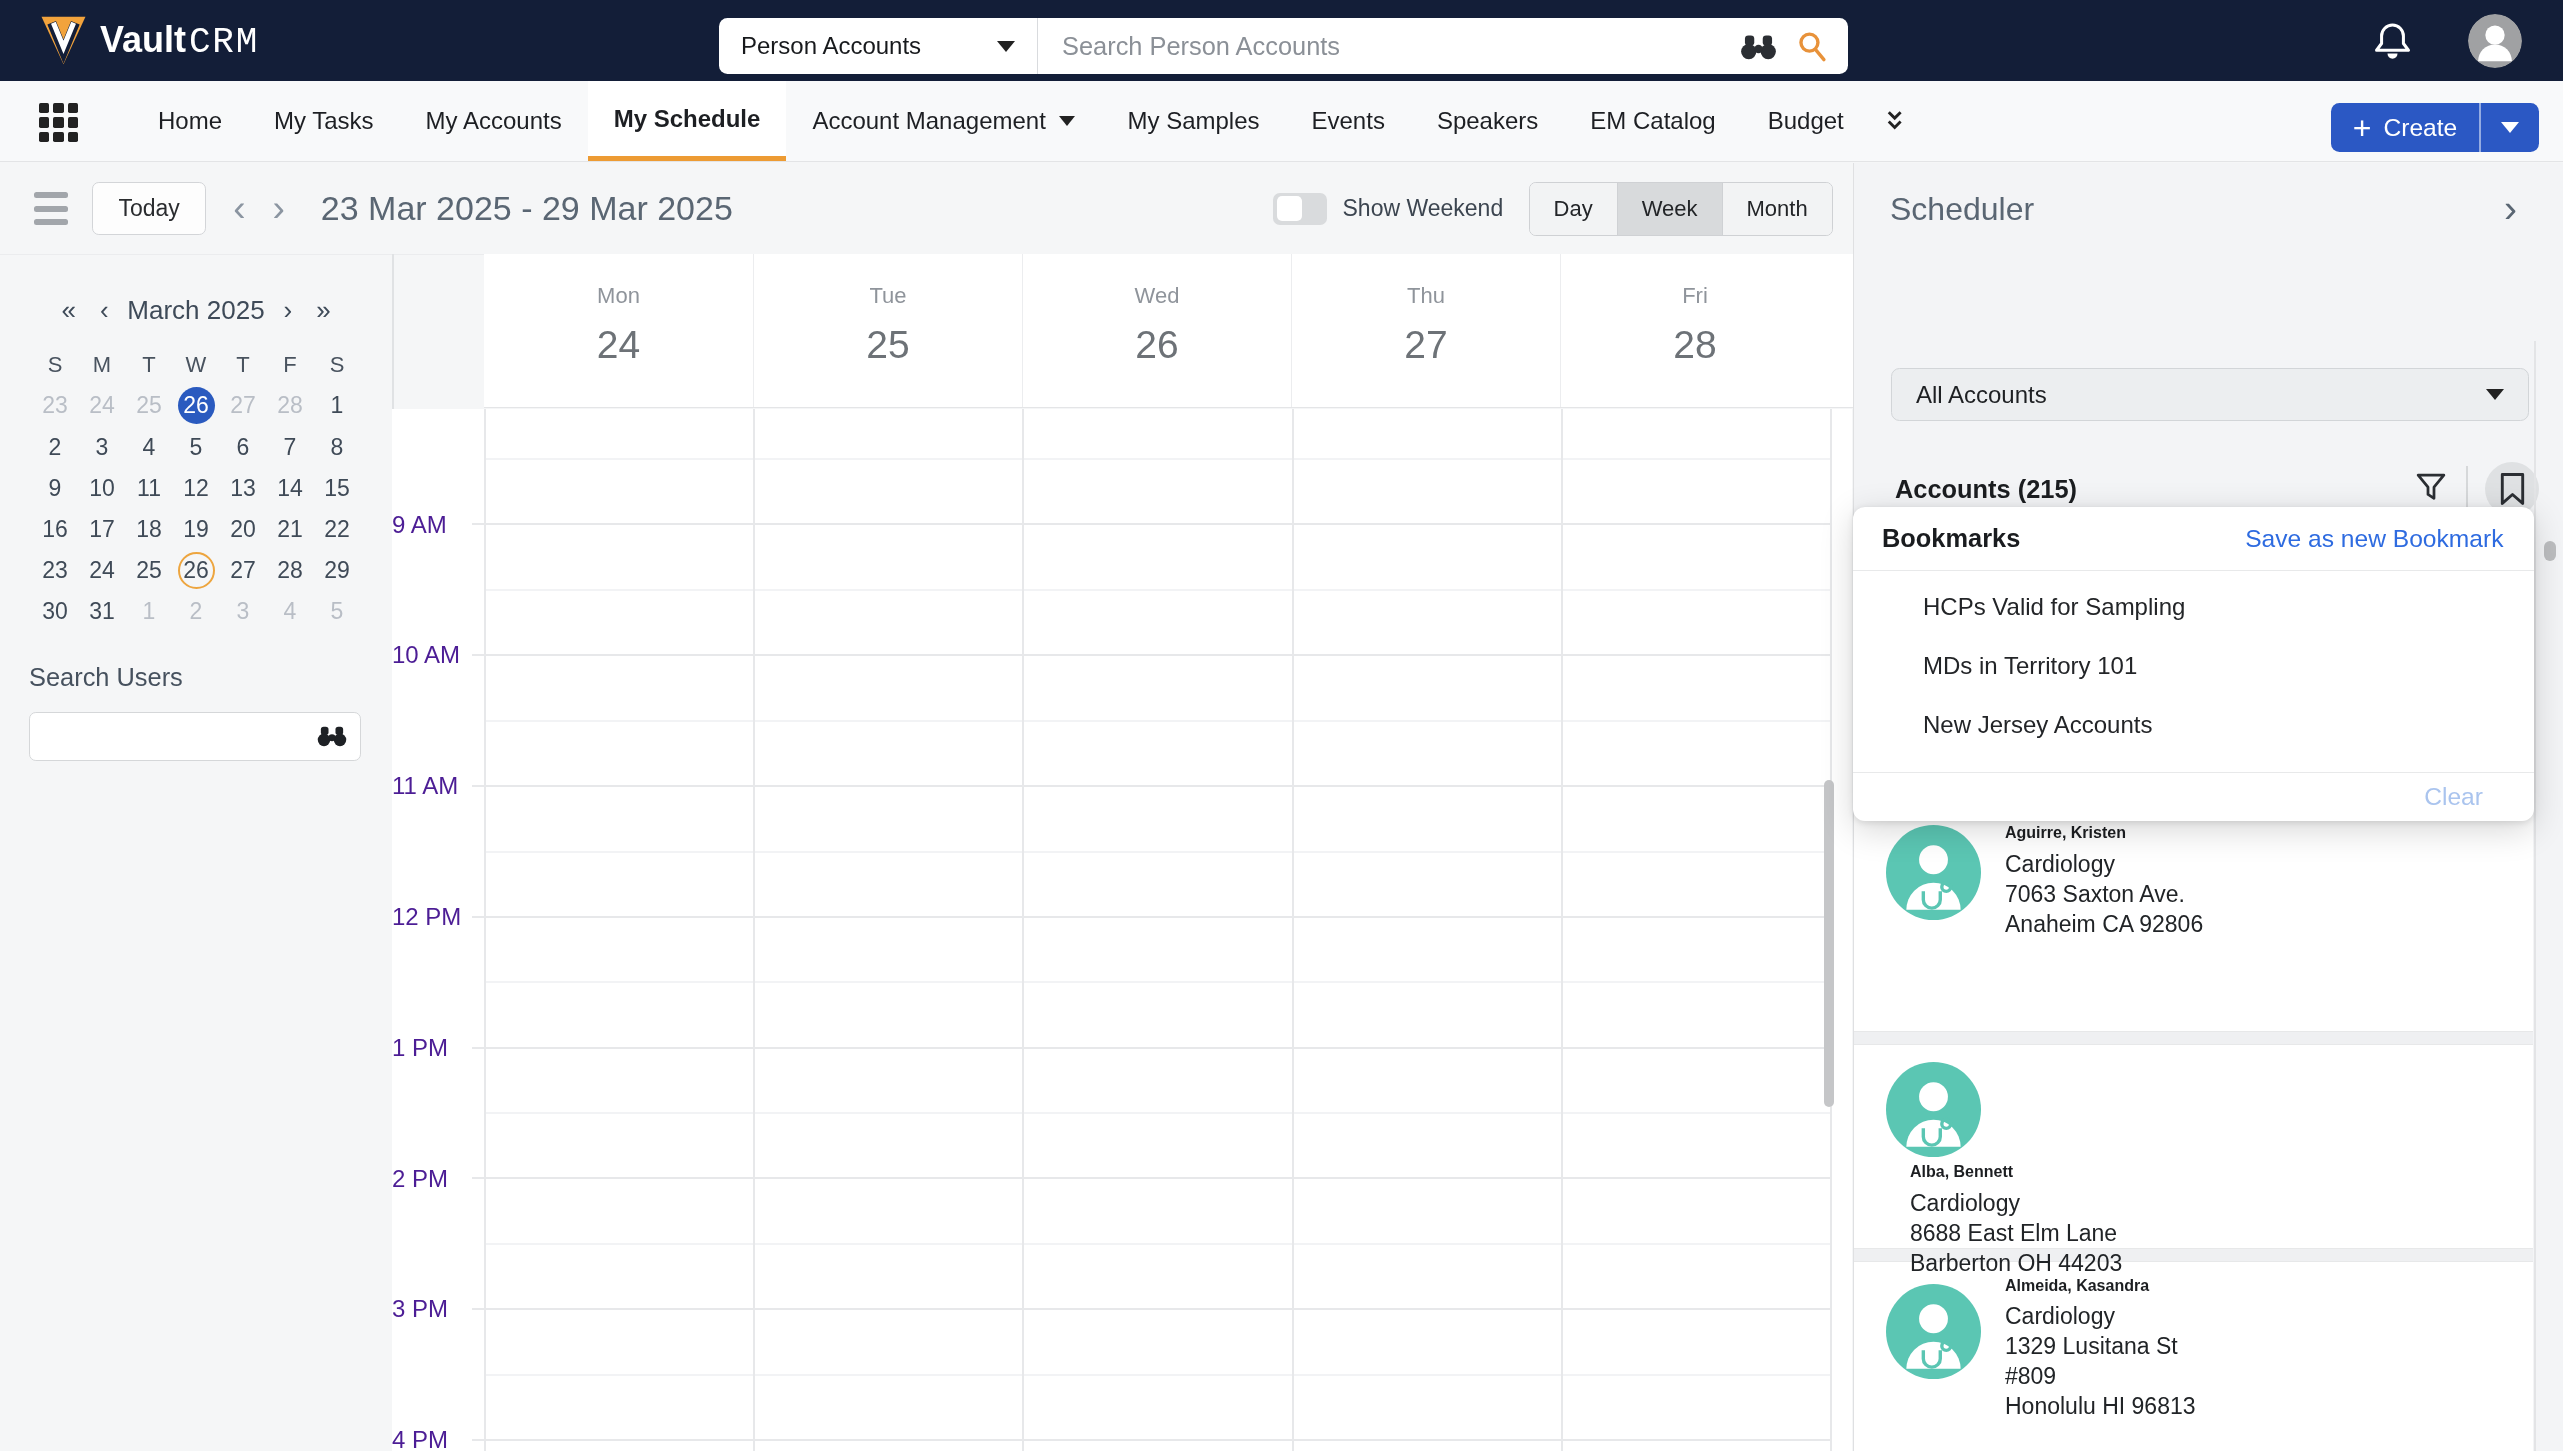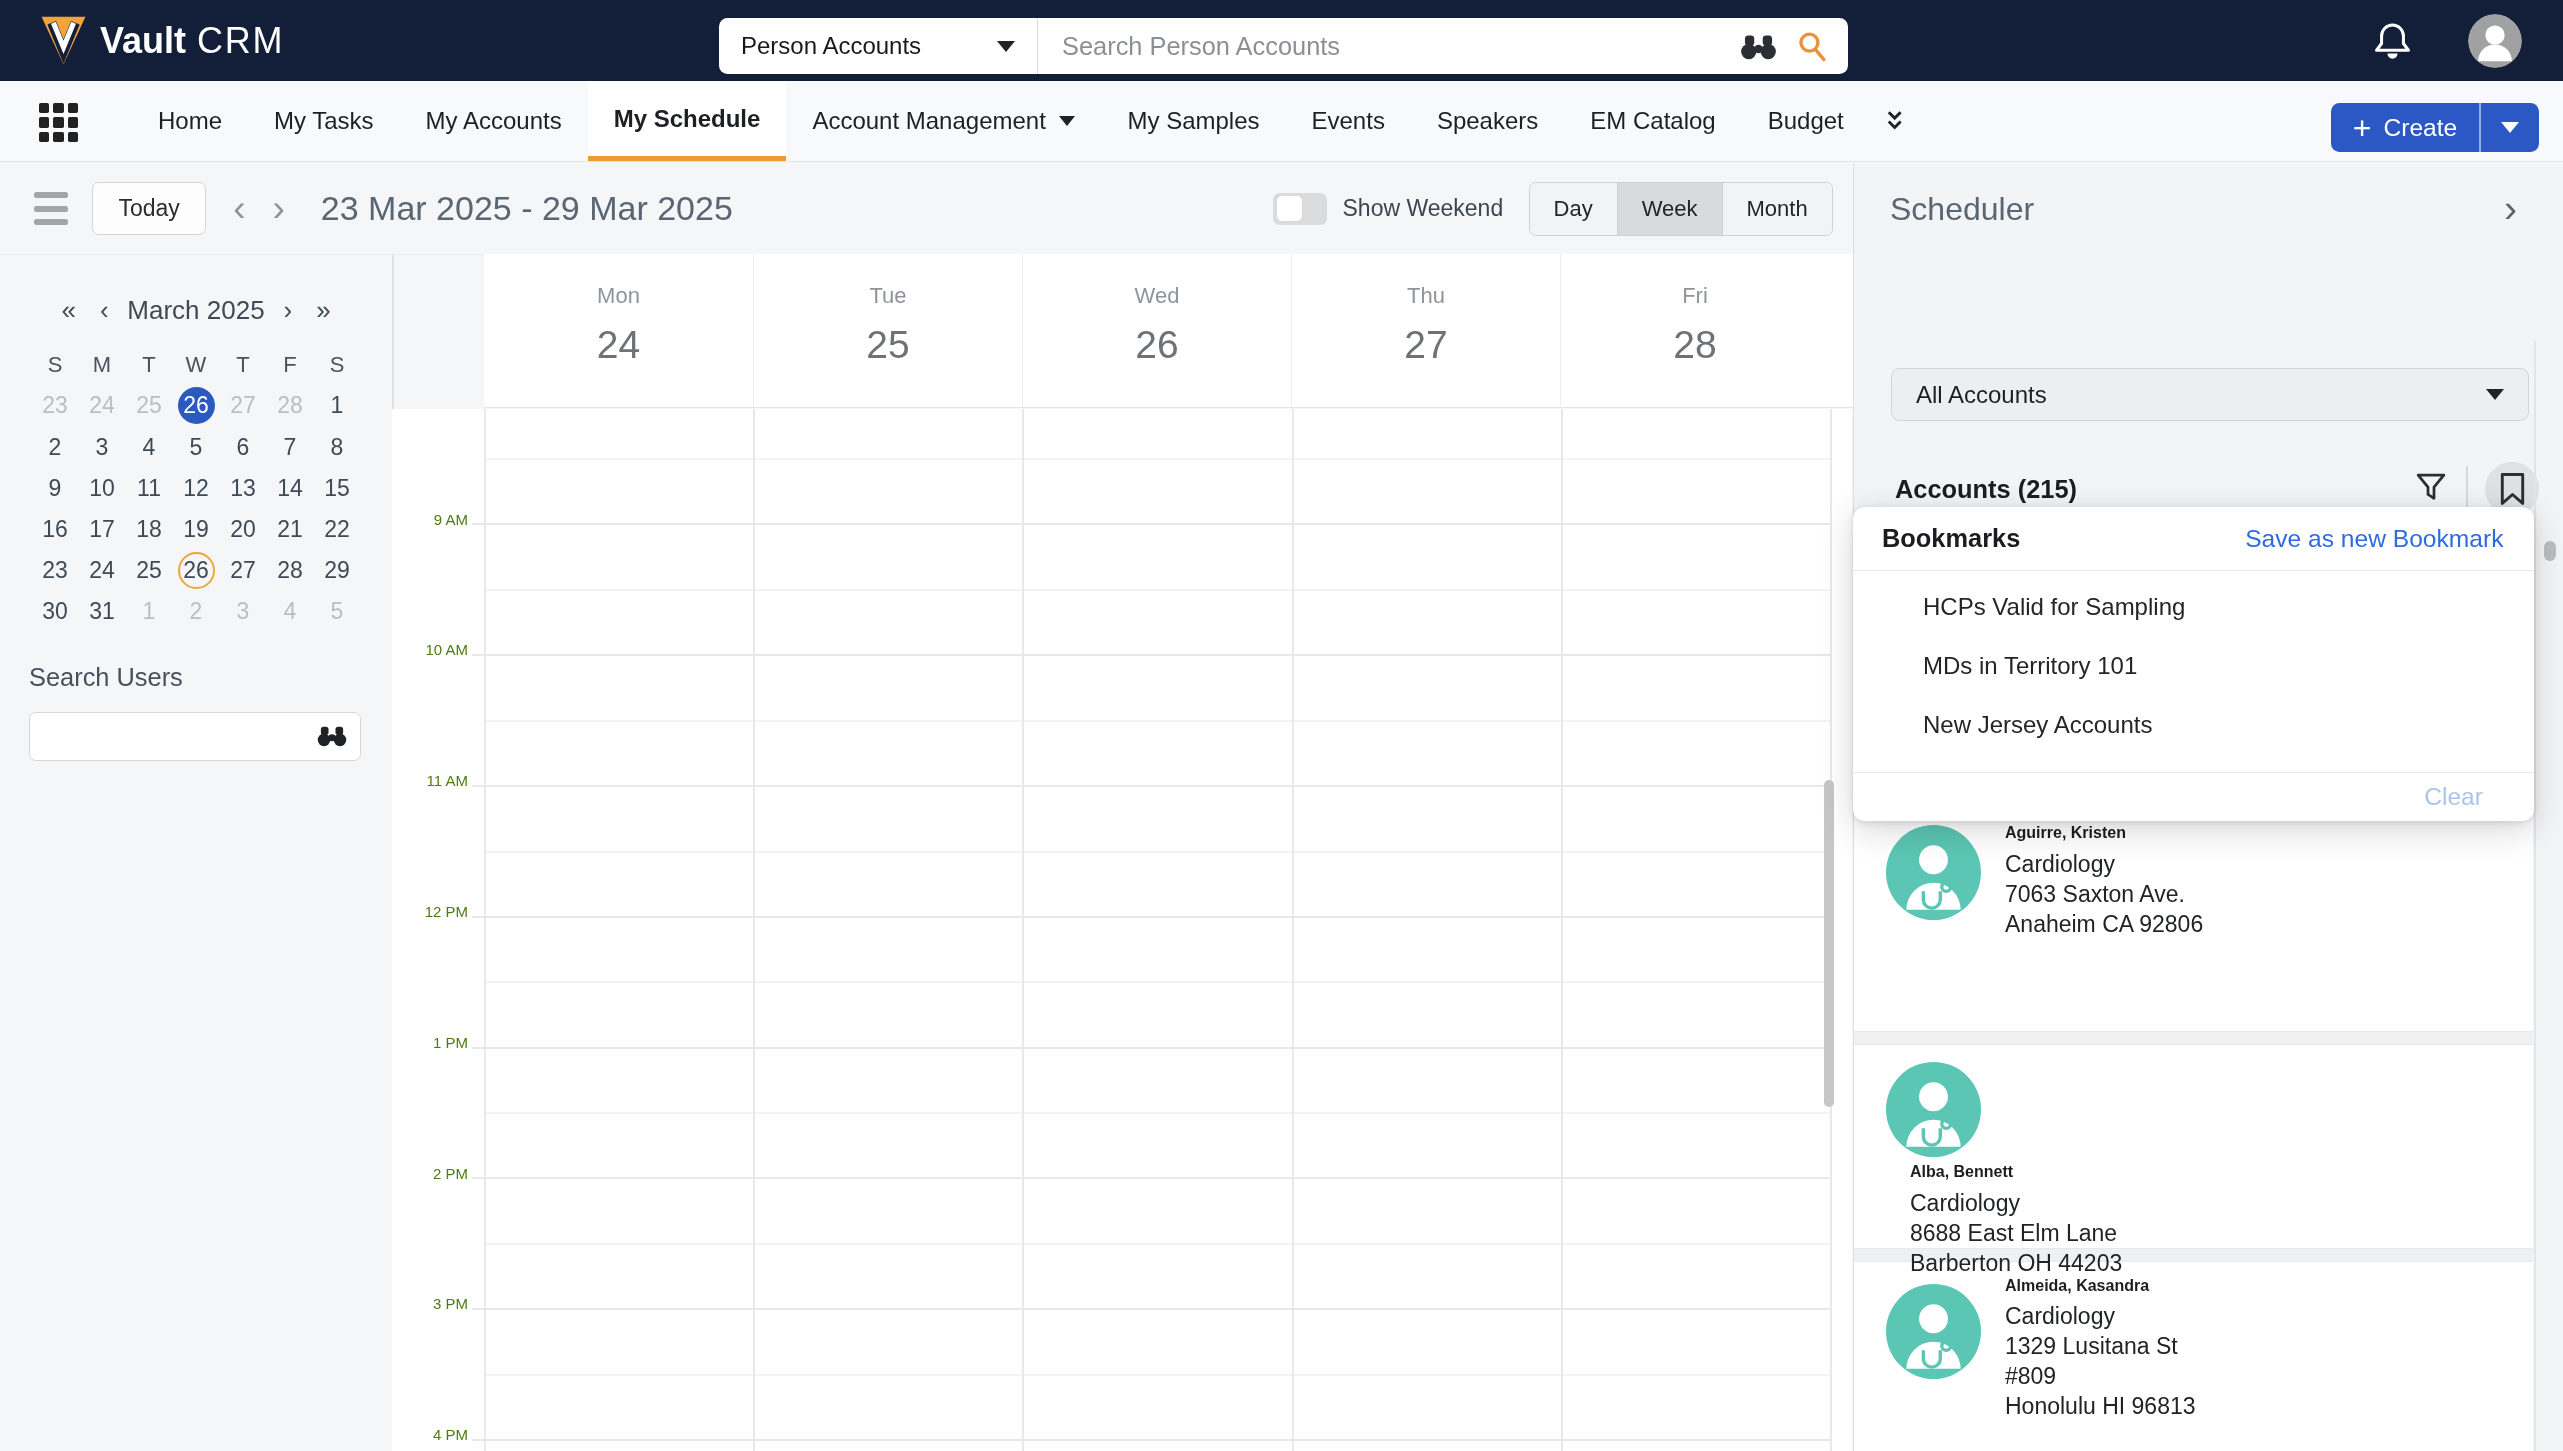--- a/index.html
+++ b/index.html
@@ -5,21 +5,21 @@
   html,body{margin:0;padding:0;background:#e9eaec;}
   .app{position:relative;width:2563px;height:1451px;overflow:hidden;background:#f5f6f7;
        font-family:"Liberation Sans",sans-serif;color:#1d1f23;}
   .app *{box-sizing:border-box;}
 
   
   .hdr{position:absolute;left:0;top:0;width:2563px;height:81px;background:var(--navy,#131E38);}
   .logo{position:absolute;left:39px;top:15.3px;display:flex;align-items:center;}
   .brand{margin-left:12px;font-size:36px;color:#fff;display:flex;align-items:baseline;}
   .brand-bold{font-weight:700;}
-  .brand-light{font-weight:400;margin-left:11px;letter-spacing:1.7px;}
+  .brand-light{font-weight:400;margin-left:3px;letter-spacing:1.7px;font-family:Liberation Mono, monospace;}
   .search-wrap{position:absolute;left:719px;top:18px;width:1129px;height:56px;background:#fff;border-radius:8.5px;
                display:flex;align-items:center;}
   .search-scope{width:319px;height:100%;display:flex;align-items:center;padding:0 22px;
                 border-right:1.7px solid #d9dbde;font-size:24px;color:#17191c;cursor:default;}
   .search-scope .spacer{flex:1;}
   .caret-down{width:0;height:0;border-left:9.3px solid transparent;border-right:9.3px solid transparent;
               border-top:11px solid #222;display:inline-block;}
   .search-input{flex:1;height:100%;border:none;outline:none;font-size:25.4px;padding-left:24px;color:#333;
                 font-family:"Liberation Sans",sans-serif;background:transparent;}
   .search-input::placeholder{color:#8b9097;}
@@ -92,21 +92,21 @@
 
   
   .sidebar-divider{position:absolute;left:392px;top:254px;width:1.7px;height:1197px;background:#e0e2e4;}
   .day-header{position:absolute;left:484px;top:254px;width:1369px;height:154px;background:#fff;
               border-bottom:1.7px solid #e4e5e7;display:flex;}
   .dh-col{width:269px;padding-top:29px;text-align:center;cursor:pointer;}
   .dh-col + .dh-col{border-left:1.7px solid #ecedef;}
   .dh-name{font-size:22px;color:#8f949b;}
   .dh-num{margin-top:13.6px;font-size:39px;color:#6d7277;}
   .grid-region{position:absolute;left:392px;top:409px;width:1460px;height:1043px;background:#fff;overflow:hidden;}
-  .tlabel{position:absolute;left:0;width:76px;text-align:right;font-size:15px;color:#4d7c0f;}
+  .tlabel{position:absolute;left:0;width:76px;text-align:left;font-size:24px;color:#4c1d95;}
   .hline{position:absolute;left:80px;right:22px;height:1.7px;background:#e7e8ea;}
   .hline.half{left:92px;background:#f2f3f5;}
   .vline{position:absolute;top:0;bottom:0;width:1.7px;background:#e7e8ea;}
   .cal-thumb{position:absolute;left:1824px;top:780px;width:10.2px;height:327px;border-radius:5.1px;background:#c5c6c8;
              z-index:10;cursor:pointer;}
 
   
   .panel{position:absolute;left:1853px;top:163px;width:710px;height:1288px;background:#f3f4f6;
          border-left:1.7px solid #dfe0e2;}
   .panel-toolbar{height:92px;display:flex;align-items:center;}

